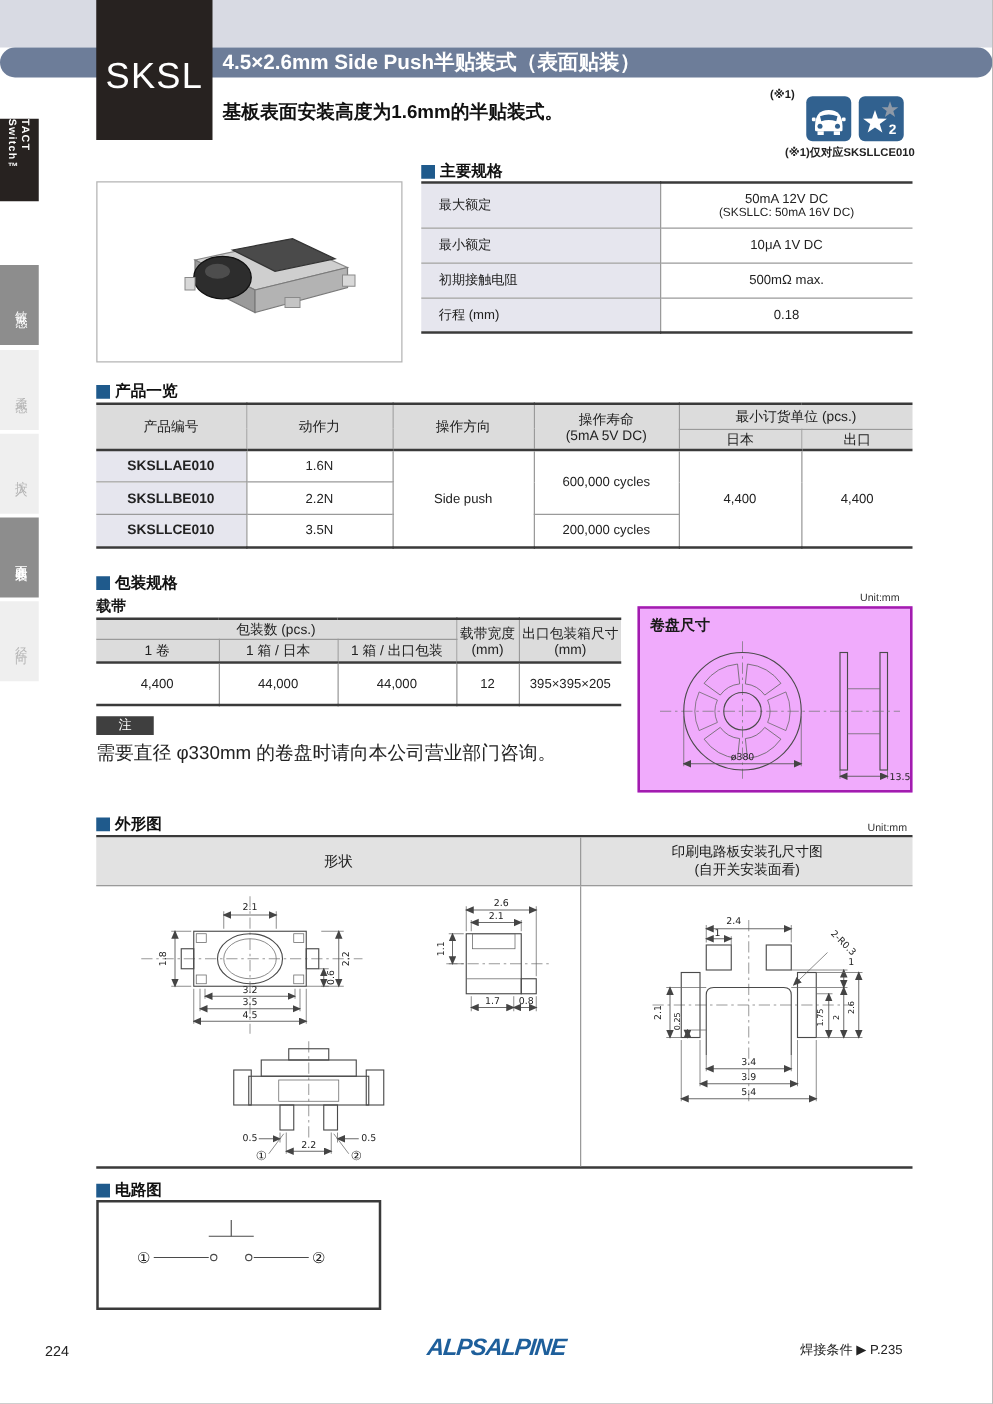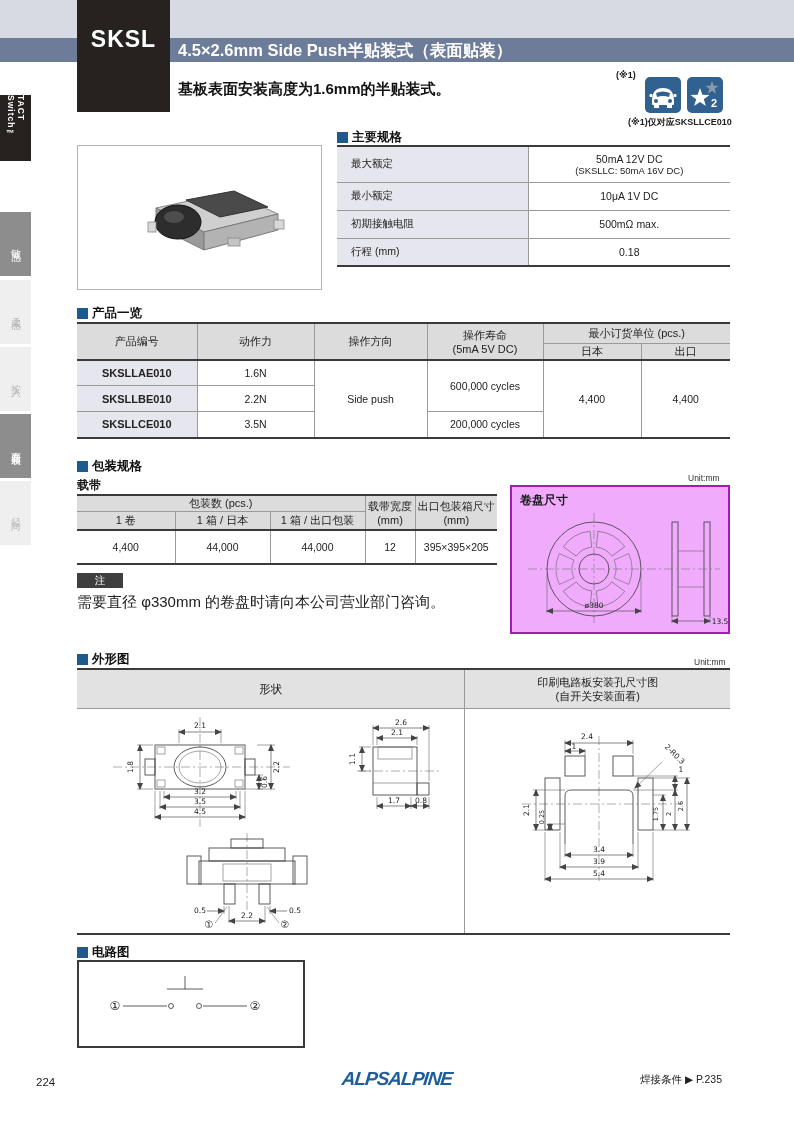--- a/index.html
+++ b/index.html
@@ -1,24 +1,24 @@
 <!DOCTYPE html>
 <html><head>
 <meta charset="utf-8">
 <style>
   html,body{margin:0;padding:0;background:#888;}
   #page{position:relative;width:794px;height:1123px;background:#fff;overflow:hidden;
         font-family:"Liberation Sans","DejaVu Sans",sans-serif;color:#1a1a1a;}
   .abs{position:absolute;}
   
   .band{left:0;top:0;width:794px;height:38px;background:#d8dae3;}
-  .titlebar{left:0;top:38px;width:794px;height:24px;background:#6d7d99;}
+  .titlebar{left:0;top:38px;width:794px;height:24px;background:#6d7d99;border-radius:12px;}
   .title-text{position:absolute;left:178px;top:0;line-height:24px;color:#fff;font-size:16.5px;font-weight:bold;white-space:nowrap;}
   .sksl-box{left:77px;top:0;width:93px;height:112px;background:#272220;color:#fff;text-align:center;}
-  .sksl-box span{display:block;margin-top:26px;font-size:23px;font-weight:bold;letter-spacing:1px;}
+  .sksl-box span{display:block;margin-top:45px;font-size:29px;font-weight:normal;letter-spacing:1px;}
   .subtitle{left:178px;top:80px;font-size:15px;font-weight:bold;color:#111;}
   .icon-note{left:616px;top:70px;font-size:9px;font-weight:bold;}
   .sq-icon{width:36px;height:36px;border-radius:5px;background:#31618f;}
   .icon-caption{left:628px;top:116px;font-size:9px;font-weight:bold;color:#222;}
   
   .tact-box{left:0;top:95px;width:31px;height:66px;background:#272220;color:#fff;
             display:flex;align-items:center;justify-content:center;}
   .vtext{writing-mode:vertical-rl;text-orientation:mixed;}
   .tact-box .vtext{font-size:8.5px;font-weight:bold;letter-spacing:1px;}
   .tab{left:0;width:31px;height:64px;display:flex;align-items:center;justify-content:center;}

